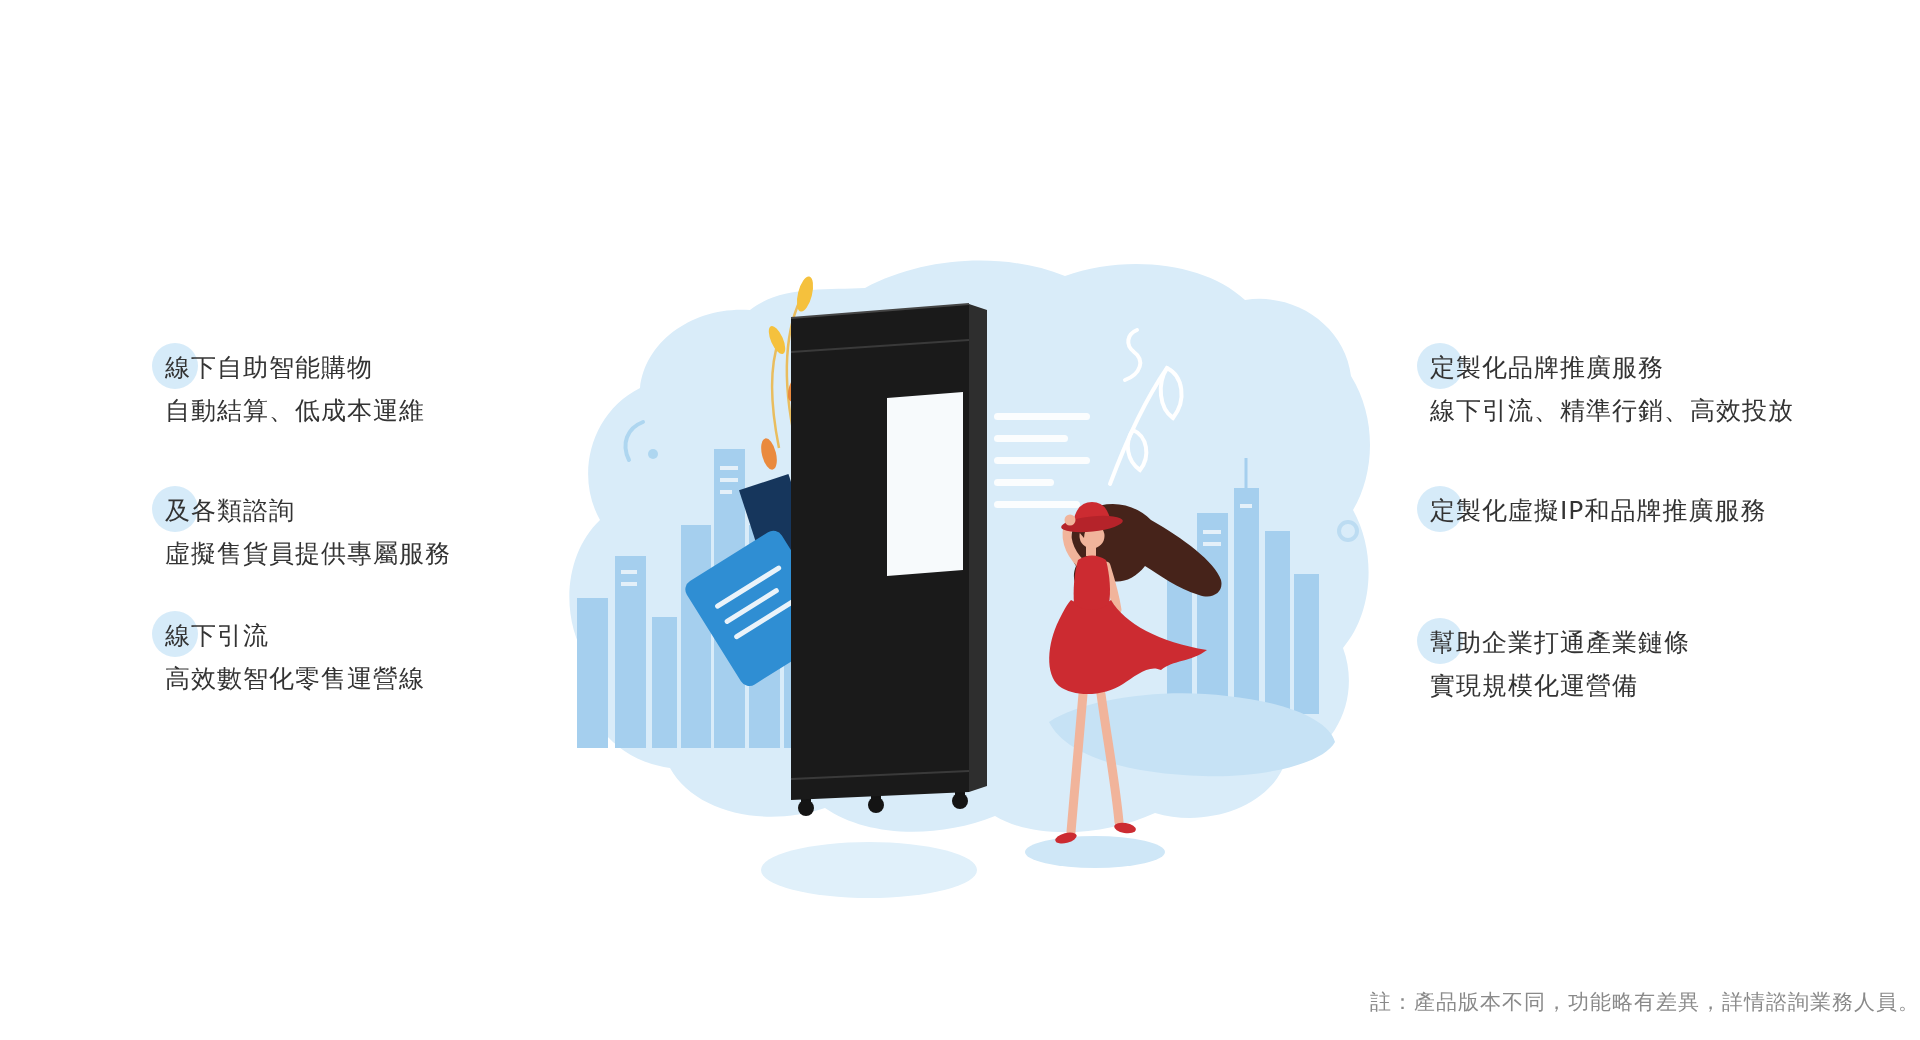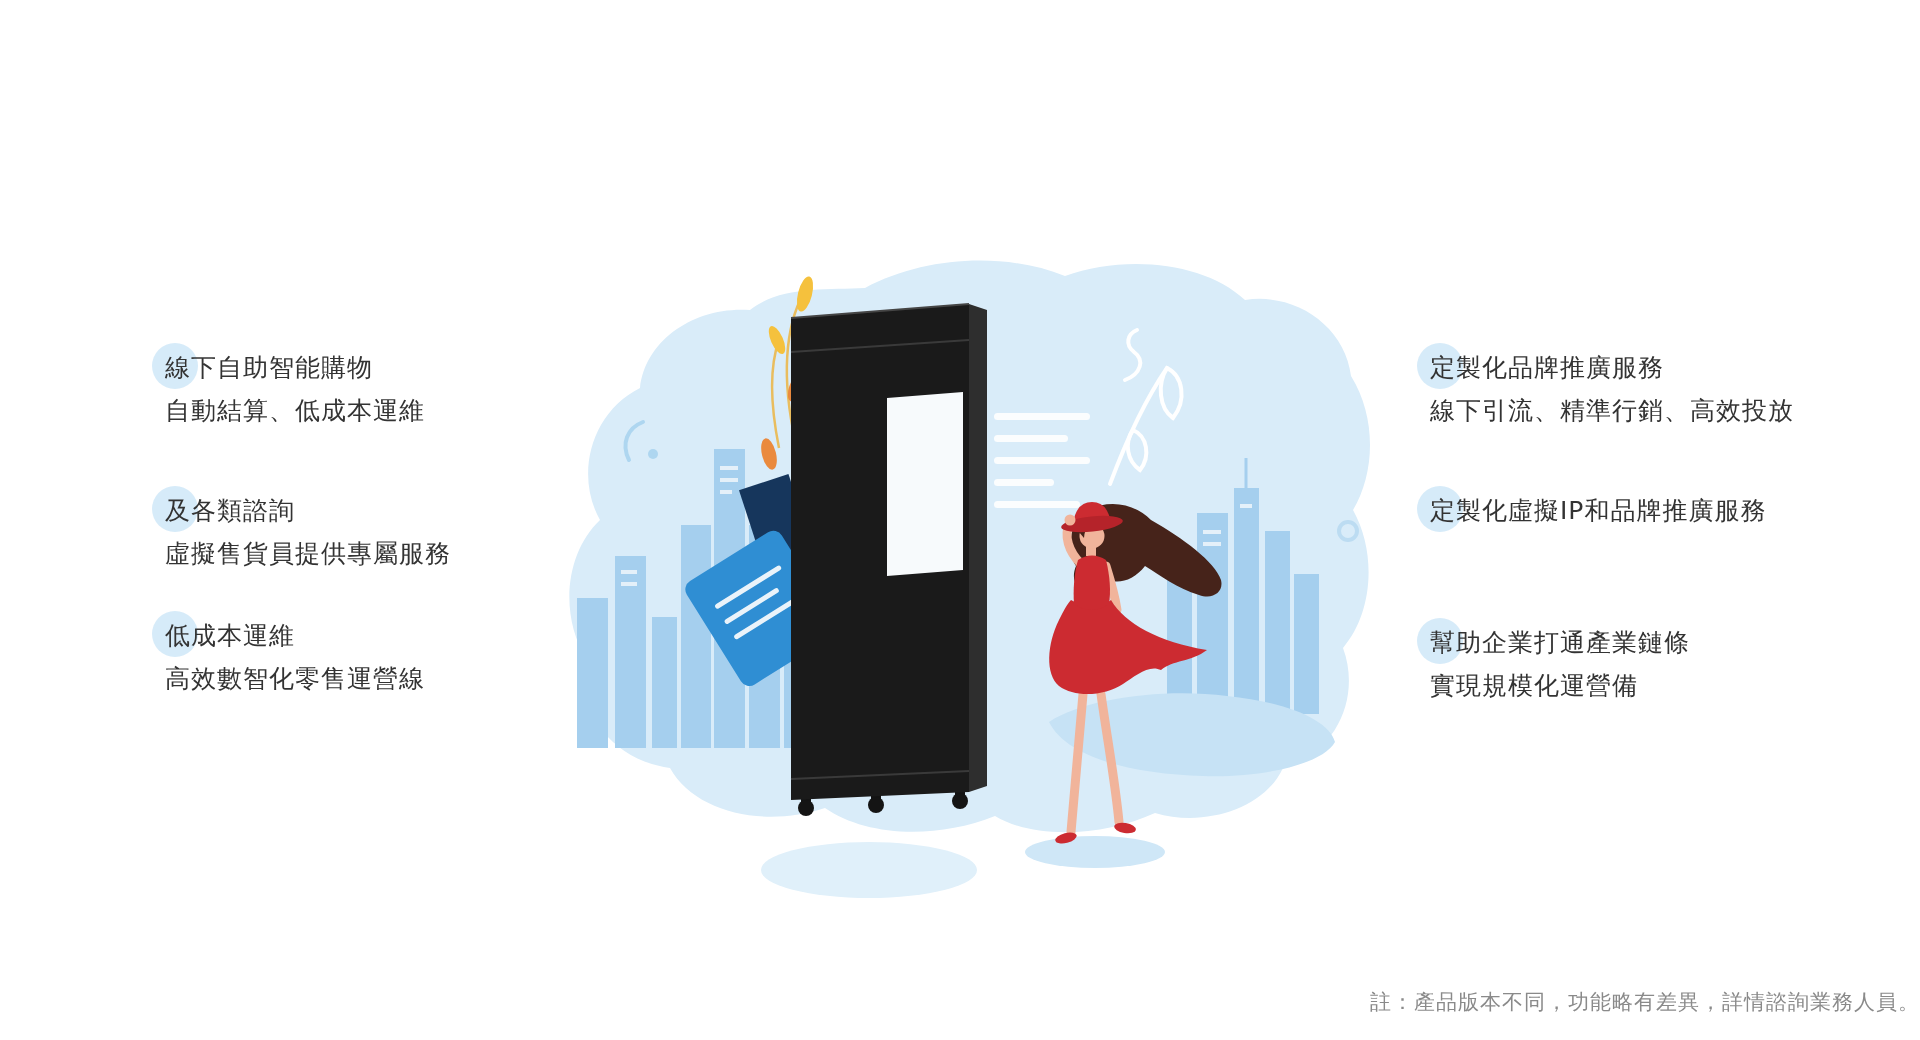--- a/index.html
+++ b/index.html
@@ -56,21 +56,21 @@
     <div class="line">線下自助智能購物</div>
     <div class="line">自動結算、低成本運維</div>
   </div>
   <div class="feature fl2">
     <span class="hl"></span>
     <div class="line">及各類諮詢</div>
     <div class="line">虛擬售貨員提供專屬服務</div>
   </div>
   <div class="feature fl3">
     <span class="hl"></span>
-    <div class="line">低成本運維</div>
+    <div class="line">線下引流</div>
     <div class="line">高效數智化零售運營線</div>
   </div>
 
   <div class="feature fr1">
     <span class="hl"></span>
     <div class="line">定製化品牌推廣服務</div>
     <div class="line">線下引流、精準行銷、高效投放</div>
   </div>
   <div class="feature fr2">
     <span class="hl"></span>

